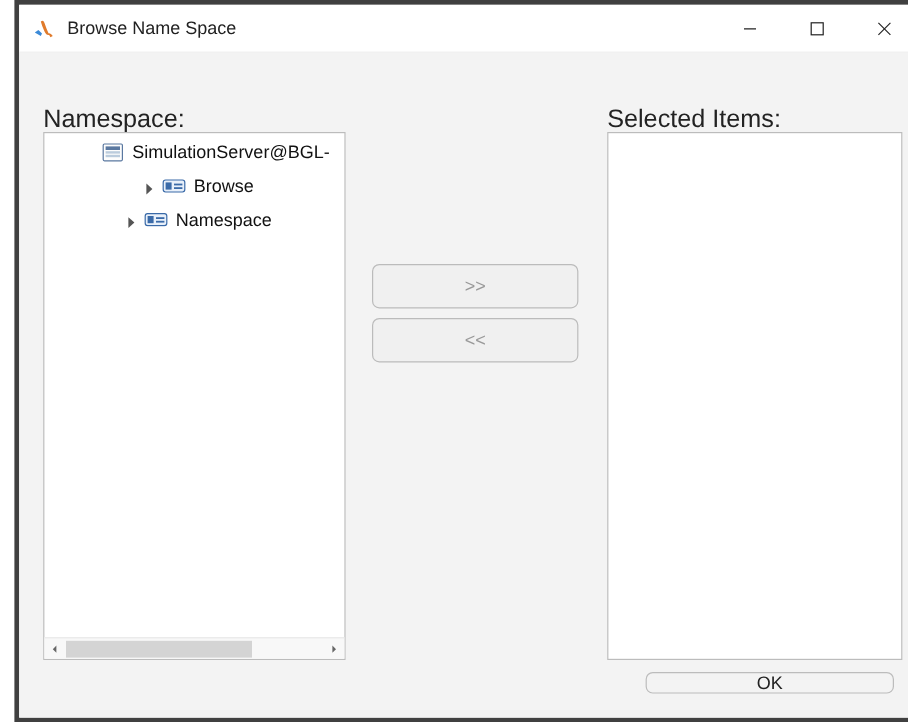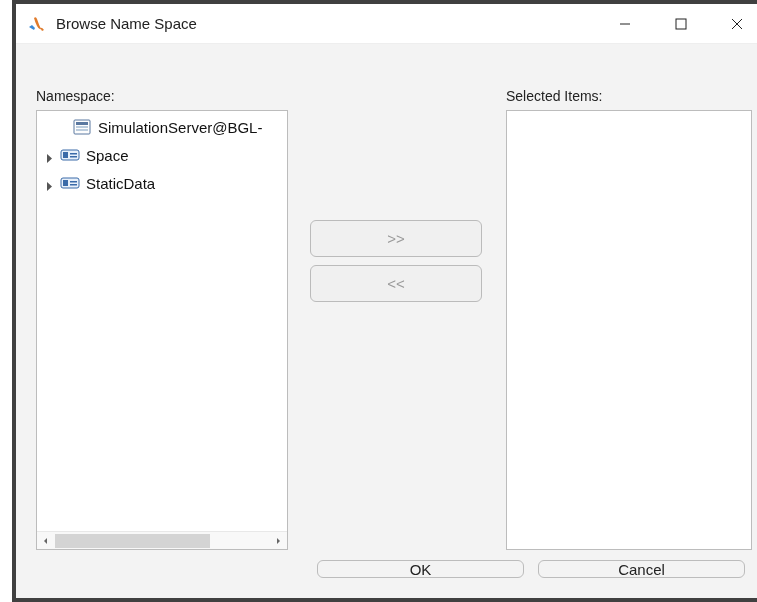--- a/index.html
+++ b/index.html
@@ -42,39 +42,40 @@
       color: #222;
     }
     .titlebar .win-btn svg { stroke: #222; stroke-width: 1; fill: none; }
     .content {
       position: absolute;
       top: 40px; left: 0; right: 0; bottom: 0;
       background: #f3f3f3;
     }
     .label {
       position: absolute;
-      font-size: 14px; color: #222;
+      font-size: 21px; color: #222;
     }
     .namespace-label { top: 44px; left: 20px; }
     .selected-label { top: 44px; left: 490px; text-align: center; }
     .tree-panel {
       position: absolute;
       top: 66px; left: 20px;
       width: 252px; height: 440px;
       background: #fff;
       border: 1px solid #bcbcbc;
       display: flex; flex-direction: column;
     }
     .tree-body { flex: 1; overflow: hidden; padding-top: 2px; }
     .tree-row {
       height: 28px;
       display: flex; align-items: center;
       font-size: 15px; color: #111;
       white-space: nowrap;
       cursor: default;
+      justify-content: center;
     }
     .tree-arrow {
       width: 11px; height: 11px; margin-left: 7px; margin-right: 5px;
       flex-shrink: 0;
     }
     .tree-arrow svg { width: 11px; height: 11px; fill: #555; }
     .tree-arrow.blank { visibility: hidden; }
     .node-icon {
       width: 20px; height: 16px; margin-right: 6px;
       flex-shrink: 0;
@@ -194,35 +195,35 @@
                 <polygon points="3,1 8,5.5 3,10"></polygon>
               </svg></span>
             <span class="node-icon">
               <svg width="20" height="12" viewBox="0 0 20 12">
   <rect x="1" y="1" width="18" height="10" rx="2" fill="#e8f0fa" stroke="#3a6aa8" stroke-width="1"></rect>
   <rect x="3" y="3" width="5" height="6" fill="#3a6aa8"></rect>
   <rect x="10" y="4" width="7" height="1.5" fill="#3a6aa8"></rect>
   <rect x="10" y="7" width="7" height="1.5" fill="#3a6aa8"></rect>
 </svg>
             </span>
-            <span>Space</span>
+            <span>Browse</span>
           </div>
           <div class="tree-row">
             <span class="tree-arrow"><svg viewBox="0 0 11 11">
                 <polygon points="3,1 8,5.5 3,10"></polygon>
               </svg></span>
             <span class="node-icon">
               <svg width="20" height="12" viewBox="0 0 20 12">
   <rect x="1" y="1" width="18" height="10" rx="2" fill="#e8f0fa" stroke="#3a6aa8" stroke-width="1"></rect>
   <rect x="3" y="3" width="5" height="6" fill="#3a6aa8"></rect>
   <rect x="10" y="4" width="7" height="1.5" fill="#3a6aa8"></rect>
   <rect x="10" y="7" width="7" height="1.5" fill="#3a6aa8"></rect>
 </svg>
             </span>
-            <span>StaticData</span>
+            <span>Namespace</span>
           </div>
         </div>
       <div class="scrollbar-horiz">
         <div class="scrollbar-btn">
           <svg viewBox="0 0 8 8">
               <polygon points="5,1 2,4 5,7"></polygon>
             </svg>
         </div>
         <div class="scrollbar-track">
           <div class="scrollbar-thumb"></div>
@@ -237,16 +238,15 @@
 
     <div class="transfer-buttons">
       <div class="transfer-btn">&gt;&gt;</div>
       <div class="transfer-btn">&lt;&lt;</div>
     </div>
 
     <div class="selected-panel"></div>
 
     <div class="bottom-buttons">
       <div class="btn">OK</div>
-      <div class="btn">Cancel</div>
     </div>
   </div>
 </div>
 
 </body></html>

